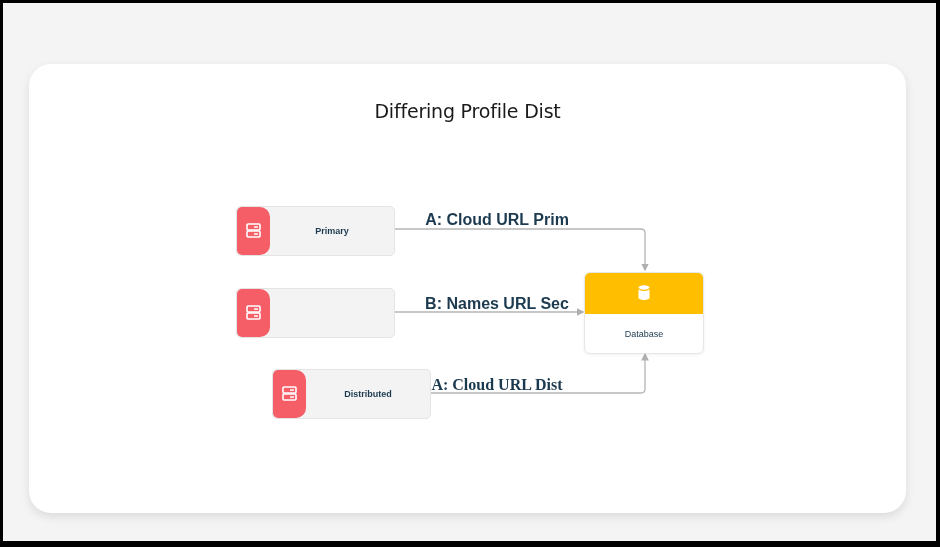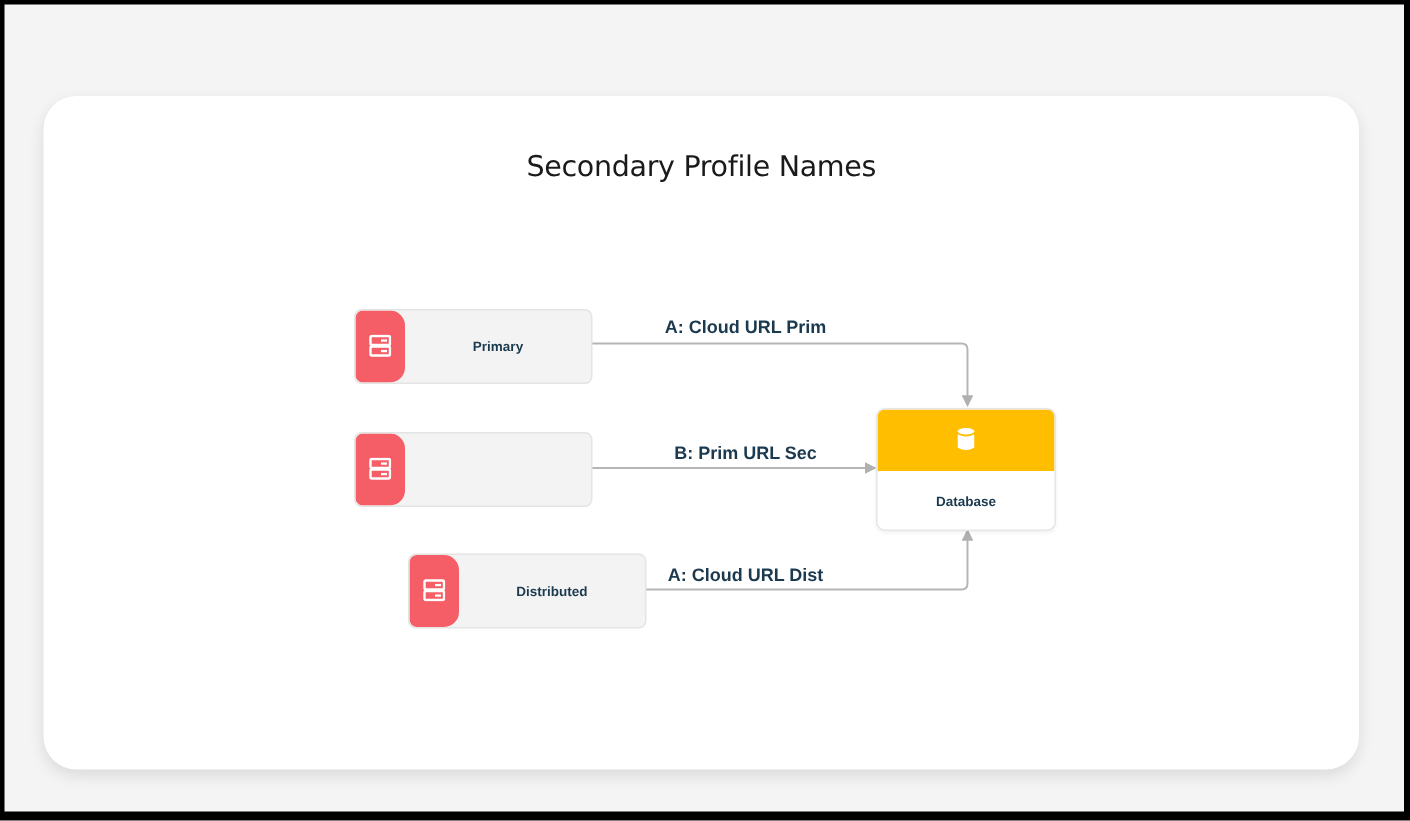--- a/index.html
+++ b/index.html
@@ -6,46 +6,46 @@
   body{width:940px;height:547px;background:#000;position:relative;overflow:hidden;font-family:"Liberation Sans",sans-serif;}
   .canvas{position:absolute;left:3px;top:3px;width:933px;height:538px;background:#f4f4f4;}
   .card{position:absolute;left:29px;top:64px;width:877px;height:449px;background:#fff;border-radius:22px;box-shadow:0 4px 10px rgba(0,0,0,0.10);}
   .title{position:absolute;left:0;width:100%;top:36px;text-align:center;font-family:"DejaVu Sans",sans-serif;font-size:19px;color:#1a1a1a;letter-spacing:-0.2px;}
   .node{position:absolute;width:157px;height:48px;border-radius:5px;background:#f3f3f3;border:1px solid #e4e4e4;overflow:hidden;}
   .node .badge{position:absolute;left:0;top:0;width:33px;height:100%;background:#f55e66;border-radius:5px 10px 10px 5px;}
   .node .label{position:absolute;left:33px;right:0;top:0;bottom:0;display:flex;align-items:center;justify-content:center;font-size:9px;font-weight:bold;color:#1c3a4f;}
   .srv{position:absolute;left:9px;top:16px;width:15px;height:15px;}
   .db{position:absolute;left:584px;top:272px;width:118px;height:80px;background:#fff;border:1px solid #e6e6e6;border-radius:6px;overflow:hidden;box-shadow:0 1px 3px rgba(0,0,0,0.06);}
   .db .top{height:41px;background:#ffbf00;position:relative;}
-  .db .label{position:absolute;left:0;right:0;top:41px;bottom:0;display:flex;align-items:center;justify-content:center;font-size:9px;font-weight:bold;color:#1c3a4f;}
-  .edge-label{position:absolute;font-size:12px;font-weight:bold;color:#1c3a4f;white-space:nowrap;transform:translateX(-50%);}
+  .db .label{position:absolute;left:0;right:0;top:41px;bottom:0;display:flex;align-items:center;justify-content:center;font-size:9px;font-weight:normal;color:#1c3a4f;}
+  .edge-label{position:absolute;font-size:16px;font-weight:bold;color:#1c3a4f;white-space:nowrap;transform:translateX(-50%);}
   svg.edges{position:absolute;left:0;top:0;width:940px;height:547px;}
 </style>
 </head>
 <body>
 
 <div class="canvas"></div>
 <div class="card">
-  <div class="title">Secondary Profile Names</div>
+  <div class="title">Differing Profile Dist</div>
 </div>
 
 <svg class="edges">
   <defs>
     <marker id="arr" markerWidth="6" markerHeight="6" refX="5" refY="3" orient="auto">
       <path d="M0,0 L6,3 L0,6 z" fill="#b0b0b0"></path>
     </marker>
   </defs>
   <path d="M394,229 H641 Q645,229 645,233 V270" stroke="#b5b5b5" stroke-width="1.3" fill="none" marker-end="url(#arr)"></path>
   <path d="M394,312 H583" stroke="#b5b5b5" stroke-width="1.3" fill="none" marker-end="url(#arr)"></path>
   <path d="M394,393 H641 Q645,393 645,389 V354" stroke="#b5b5b5" stroke-width="1.3" fill="none" marker-end="url(#arr)"></path>
 </svg>
 
 <div class="edge-label" style="left:497px;top:211px;">A: Cloud URL Prim</div>
-<div class="edge-label" style="left:497px;top:295px;">B: Prim URL Sec</div>
-<div class="edge-label" style="left:497px;top:376px;">A: Cloud URL Dist</div>
+<div class="edge-label" style="left:497px;top:295px;">B: Names URL Sec</div>
+<div class="edge-label" style="left:497px;top:376px;font-family:Liberation Serif, serif;">A: Cloud URL Dist</div>
 
 <div class="node" style="left:236px;top:206px;">
   <div class="badge">
     <svg class="srv" viewBox="0 0 15 15">
         <rect x="1" y="1" width="13" height="6" rx="1" fill="none" stroke="#fff" stroke-width="1.6"></rect>
         <rect x="1" y="8" width="13" height="6" rx="1" fill="none" stroke="#fff" stroke-width="1.6"></rect>
         <rect x="8" y="3.3" width="4" height="1.5" fill="#fff"></rect>
         <rect x="8" y="10.3" width="4" height="1.5" fill="#fff"></rect>
       </svg>
   </div>

